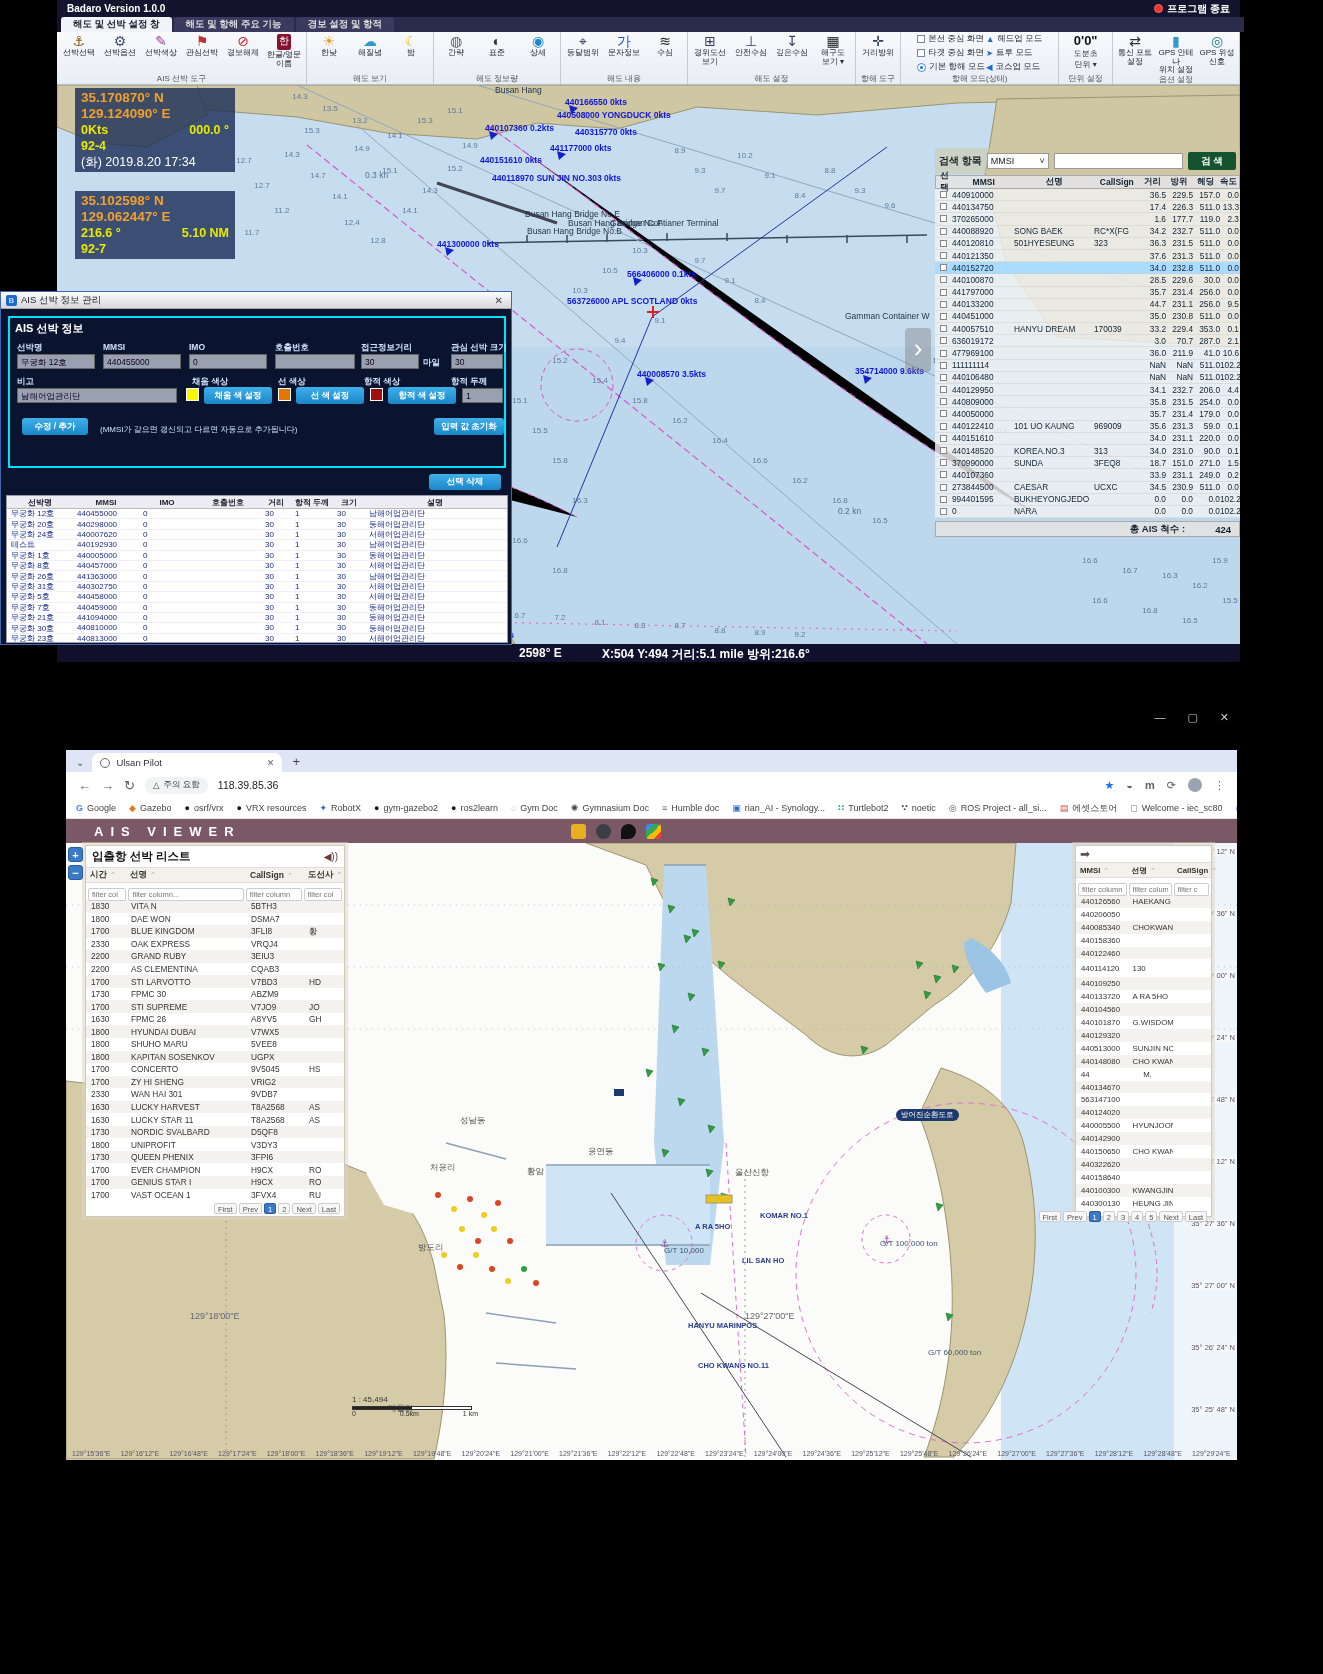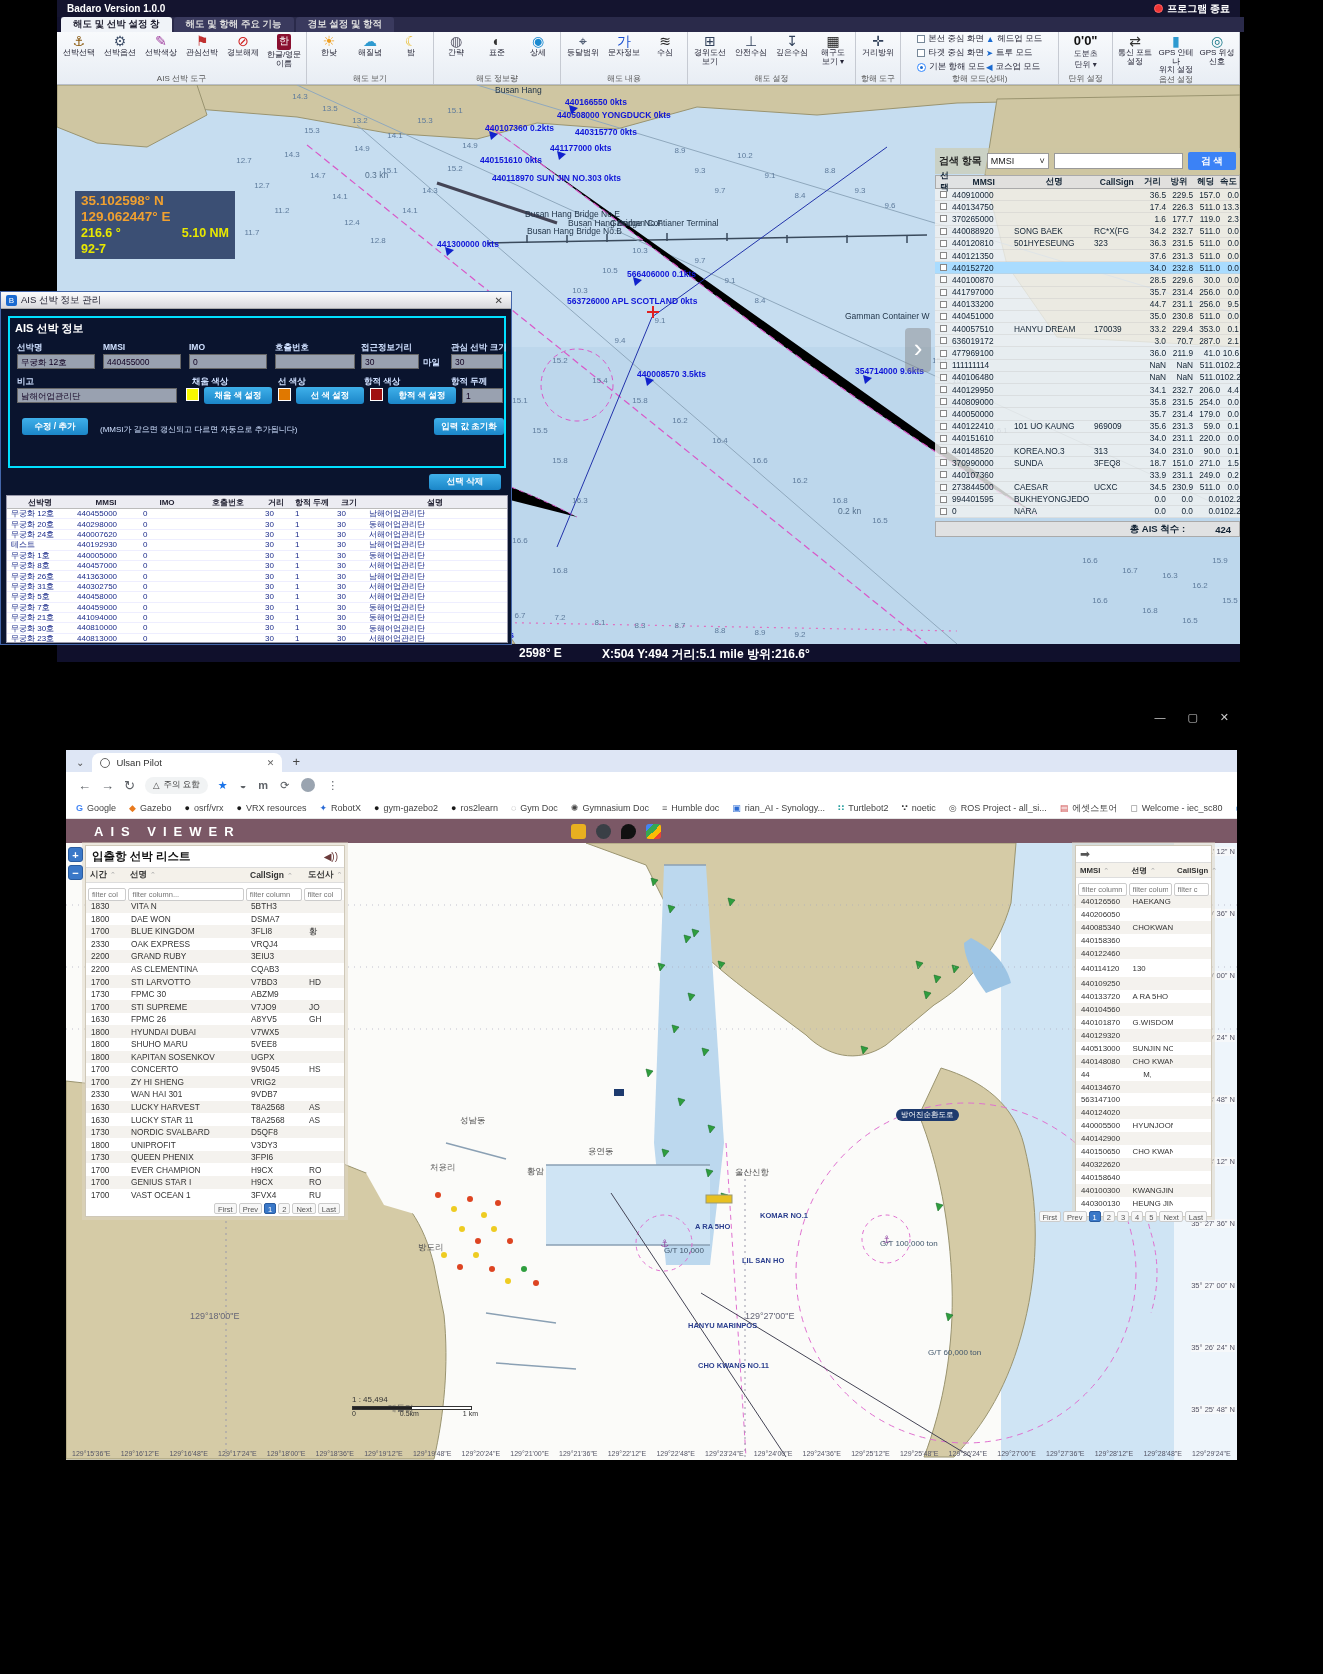--- a/index.html
+++ b/index.html
@@ -49,21 +49,21 @@
     font-size:26px;line-height:40px;text-align:center;border-radius:4px;cursor:pointer;}
 
   
   .spanel{left:878px;top:63px;width:305px;height:397px;}
   .srow{position:absolute;left:0;top:0;width:100%;height:26px;background:rgba(205,198,162,0.55);
     display:flex;align-items:center;gap:5px;padding:0 4px;}
   .slabel{font-size:10px;font-weight:bold;color:#222;}
   .sselect{width:62px;height:16px;background:#fff;border:1px solid #999;font-size:9px;display:flex;
     align-items:center;justify-content:space-between;padding:0 3px;color:#222;}
   .sinput{flex:1;height:16px;background:#fff;border:1px solid #999;}
-  .sbtn{width:48px;height:18px;background:#3b82f6;color:#fff;font-size:9.5px;font-weight:bold;
+  .sbtn{width:48px;height:18px;background:#14532d;color:#fff;font-size:9.5px;font-weight:bold;
     text-align:center;line-height:18px;border-radius:2px;cursor:pointer;}
   .stable{position:absolute;left:0;top:27px;width:100%;}
   .sthead{display:flex;background:rgba(226,226,226,0.95);border:1px solid #aaa;height:14px;align-items:center;}
   .sthead span{font-size:8.5px;font-weight:bold;color:#123;text-align:center;}
   .strow{display:flex;height:12.2px;align-items:center;background:rgba(240,242,240,0.82);border-bottom:1px solid rgba(200,200,200,0.4);}
   .strow.sel{background:#a9dcff;}
   .strow span{font-size:8.3px;color:#123;white-space:nowrap;overflow:hidden;}
   .c0{width:17px;display:flex;justify-content:center;}
   .c1{width:62px;}.c2{width:80px;}.c3{width:46px;}
   .c4{width:26px;text-align:right;}.c5{width:27px;text-align:right;}.c6{width:27px;text-align:right;}.c7{width:20px;text-align:right;padding-right:1px;}
@@ -495,20 +495,32 @@
           <span class="mlabel b" style="left: 570px; top: 184px;">566406000 0.1kts</span>
           <span class="mlabel b" style="left: 510px; top: 211px;">563726000 APL SCOTLAND 0kts</span>
           <span class="mlabel d" style="left: 788px; top: 226px;">Gamman Container W</span>
           <span class="mlabel b" style="left: 580px; top: 284px;">440008570 3.5kts</span>
           <span class="mlabel b" style="left: 798px; top: 281px;">354714000 9.6kts</span>
           <span class="mlabel g" style="left: 781px; top: 421px;">0.2 kn</span>
           <span class="mlabel d" style="left: 371px; top: 534px;">Miwon Wharf</span>
           <span class="mlabel b" style="left: 395px; top: 545px;">440108810 0kts</span>
         </div>
 
+      <div class="abs ov1">
+        <div class="ovlat">35.170870° N</div>
+        <div class="ovlat">129.124090° E</div>
+        <div class="ovyel">
+            <span>0Kts</span>
+            <span>000.0 °</span>
+          </div>
+        <div class="ovyel">
+            <span>92-4</span>
+          </div>
+        <div class="ovdate">(화) 2019.8.20 17:34</div>
+      </div>
       <div class="abs ov2">
         <div class="ovlat">35.102598° N</div>
         <div class="ovlat">129.062447° E</div>
         <div class="ovyel">
             <span>216.6 °</span>
             <span>5.10 NM</span>
           </div>
         <div class="ovyel">
             <span>92-7</span>
           </div>
@@ -1076,20 +1088,21 @@
       <span class="plus">+</span>
     </div>
     <div class="urlbar">
       <span class="uic">←</span>
       <span class="uic">→</span>
       <span class="uic">↻</span>
       <span class="warnchip">
         <span>△</span>
         <span>주의 요함</span>
       </span>
+      <span class="urltx">118.39.85.36</span>
       <span class="uric">
         <span style="color:#1a73e8">★</span>
         <span>◒</span>
         <span style="font-weight:bold">m</span>
         <span>⟳</span>
         <span class="avatar"></span>
         <span>⋮</span>
       </span>
     </div>
     <div class="bmbar" id="bmbar">

